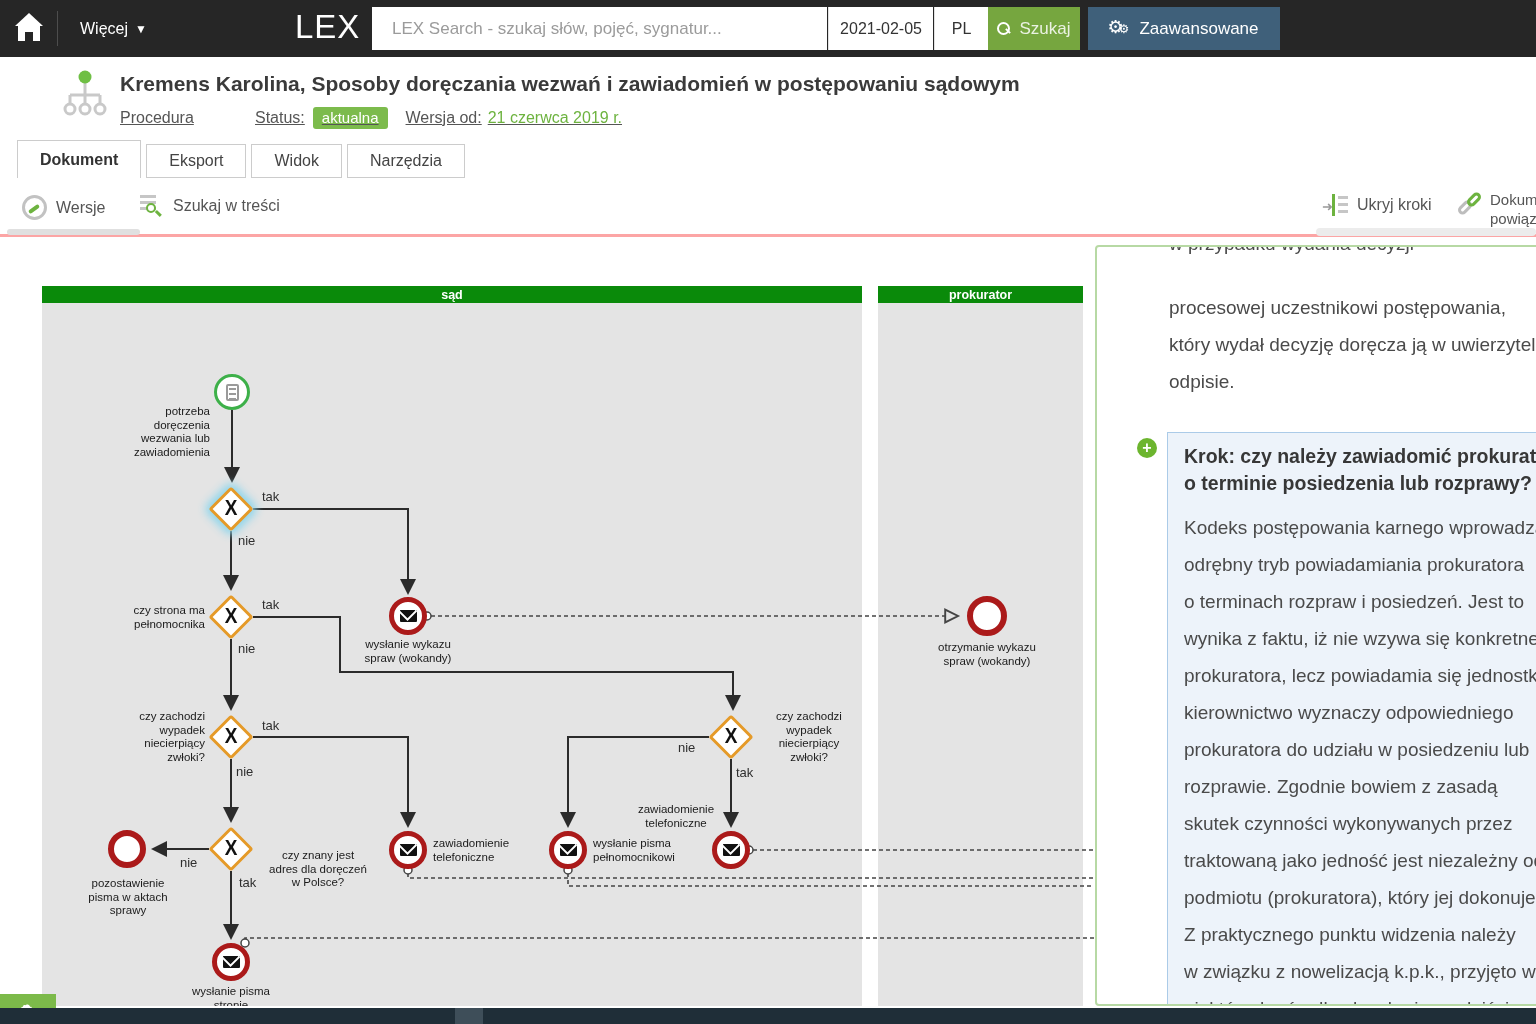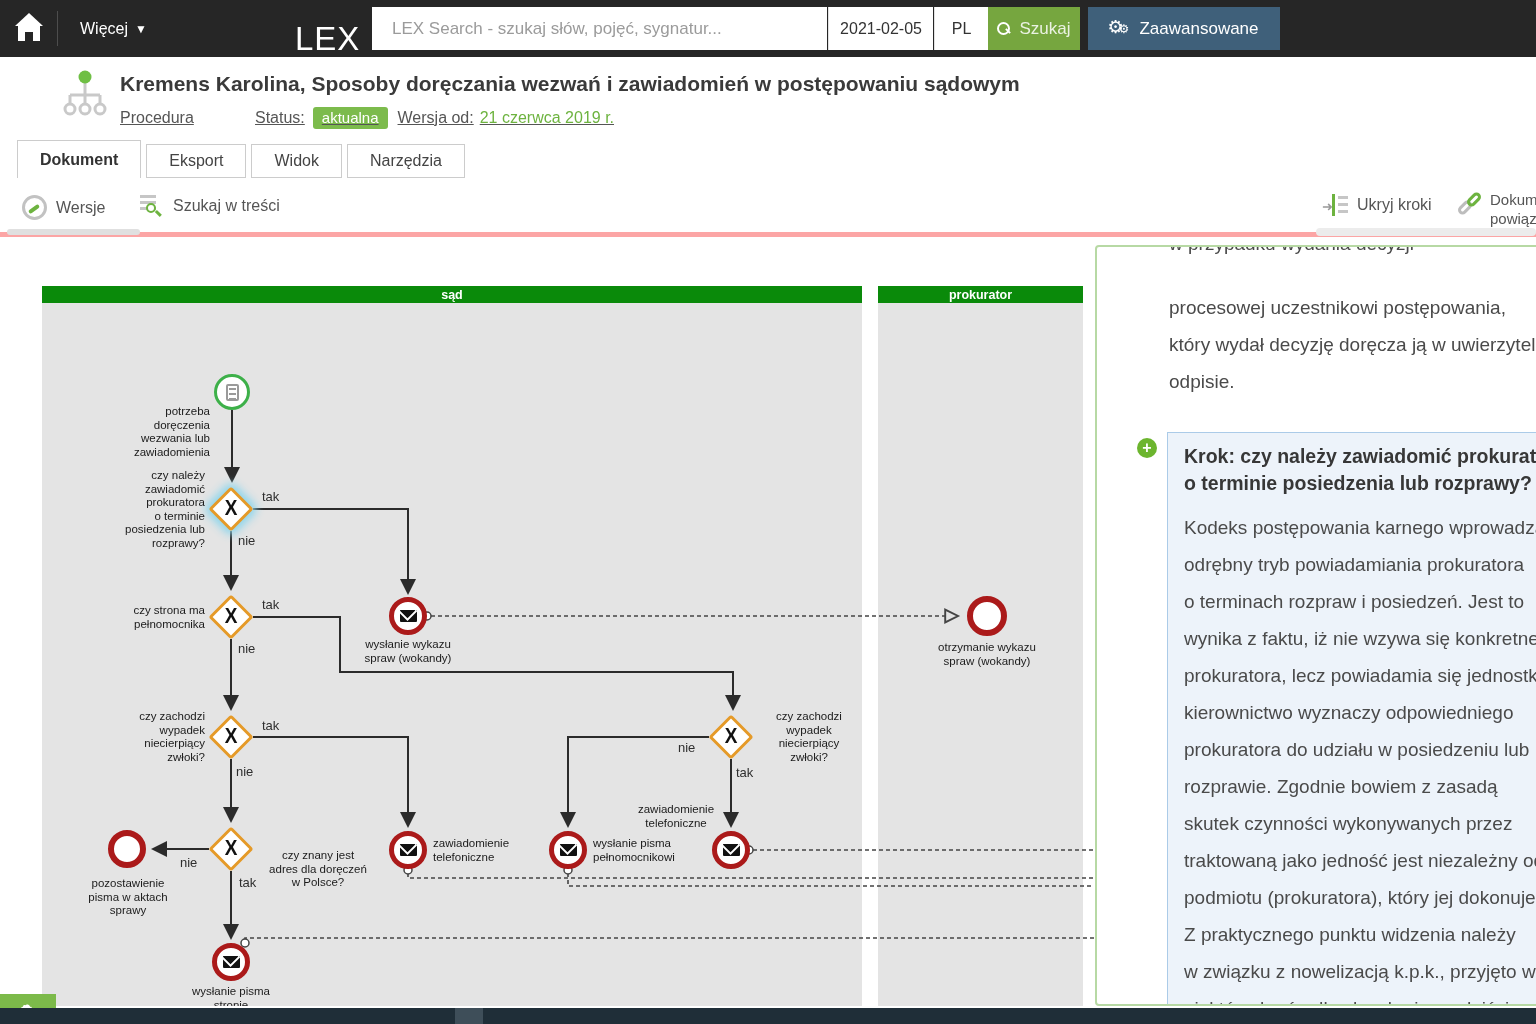--- a/index.html
+++ b/index.html
@@ -14,21 +14,21 @@
   .house { position:absolute; left:15px; top:13px; width:28px; height:30px; }
   .house .roof { position:absolute; left:0; top:0; width:0; height:0;
                  border-left:14px solid transparent; border-right:14px solid transparent;
                  border-bottom:13px solid #fff; }
   .house .body { position:absolute; left:3px; top:13px; width:22px; height:15px; background:#fff; }
   .house .door { position:absolute; left:10px; top:19px; width:8px; height:9px; background:#262626; }
   .nav-sep { left:57px; top:11px; width:1px; height:35px; background:#4d4d4d; }
   .wiecej { left:66px; top:0; height:57px; display:flex; align-items:center; gap:7px;
             color:#fff; font-size:16px; padding:0 14px; cursor:pointer; }
   .caret { font-size:12px; }
-  .lex-logo { left:295px; top:20px; color:#fff; font-size:33px; letter-spacing:1px; font-weight:500; }
+  .lex-logo { left:295px; top:8px; color:#fff; font-size:33px; letter-spacing:1px; font-weight:500; }
   .search-input { left:372px; top:7px; width:455px; height:43px; border:none; outline:none;
                   padding:0 20px; font-size:17px; color:#444; font-family:"Liberation Sans",sans-serif; }
   .search-input::placeholder { color:#9b9b9b; }
   .nav-field { top:7px; height:43px; background:#fff; display:flex; align-items:center;
                justify-content:center; font-size:16px; color:#333; cursor:pointer; }
   .date-field { left:828px; width:105px; border-left:1px solid #e2e2e2; }
   .lang-field { left:934px; width:54px; border-left:1px solid #e2e2e2; }
   .szukaj-btn { left:988px; top:7px; width:92px; height:43px; background:#76a63f; border:none;
                 color:rgba(255,255,255,.85); font-size:17px; display:flex; align-items:center;
                 justify-content:center; gap:8px; cursor:pointer; font-family:"Liberation Sans",sans-serif; }
@@ -43,31 +43,31 @@
   .gears { position:relative; width:22px; height:20px; color:#fff; }
   .gears .g1 { position:absolute; left:-2px; top:-3px; font-size:18px; }
   .gears .g2 { position:absolute; left:9px; top:3px; font-size:12px; }
 
   
   .tree-icon { left:62px; top:69px; }
   .doc-title { left:120px; top:72px; width:1360px; font-size:21px; font-weight:700; color:#3a3a3a; }
   .meta-row { left:120px; top:106px; height:24px; display:flex; align-items:center; font-size:16px; color:#555;text-decoration:underline; }
   .meta-row .lbl-proc { width:135px; }
   .meta-row .lbl-status { margin-right:8px; }
-  .badge { background:#7cbb4c; color:#fff; padding:2px 9px 3px; border-radius:3px; font-size:15px; margin-right:10px; }
+  .badge { background:#7cbb4c; color:#fff; padding:2px 9px 3px; border-radius:3px; font-size:15px; margin-right:18px; }
   .ver-val { color:#6db33f; margin-left:6px; }
 
   
   .tabs { left:17px; top:140px; height:38px; display:flex; align-items:flex-end; }
   .tab { height:34px; padding:0 22px; display:flex; align-items:center; border:1px solid #ccc;
          background:#fff; font-size:16px; color:#444; margin-right:5px; cursor:pointer; }
   .tab.active { height:38px; font-weight:700; color:#333; border-bottom:none; }
 
   
-  .toolbar { left:0; top:178px; width:1536px; height:59px; background:#fff; border-bottom:5px solid #fca5a5; }
+  .toolbar { left:0; top:178px; width:1536px; height:59px; background:#fff; border-bottom:3px solid #fca5a5; }
   .tool-item { position:absolute; display:flex; align-items:center; gap:9px; font-size:16px;
                color:#555; cursor:pointer; }
   .versions-icon { position:relative; width:25px; height:25px; border:3px solid #c2c2c2; border-radius:50%; }
   .versions-icon::after { content:''; position:absolute; left:3px; top:9px; width:12px; height:4px;
                           background:#6db33f; border-radius:2px; transform:rotate(-35deg); }
   .sict-icon { position:relative; width:24px; height:24px; }
   .sict-icon .bars { position:absolute; left:0; top:1px; width:16px; height:2.5px; background:#c6c6c6;
                      box-shadow:0 6px 0 #c6c6c6, 0 12px 0 #c6c6c6; }
   .sict-icon .lens { position:absolute; left:6px; top:9px; width:10px; height:10px;
                      border:2.5px solid #6db33f; border-radius:50%; background:#fff; }
@@ -321,26 +321,20 @@
         <span class="dmd-x">X</span>
     </div>
     <div class="node ev-msg" style="left:212px; top:706px;">
       <span class="env"></span>
     </div>
 
     <div class="nlabel r" style="left:90px; top:128px; width:120px;margin-top:40px;">potrzeba
 doręczenia
 wezwania lub
 zawiadomienia</div>
-    <div class="nlabel r" style="left:57px; top:232px; width:148px;">czy należy
-zawiadomić
-prokuratora
-o terminie
-posiedzenia lub
-rozprawy?</div>
     <div class="nlabel c" style="left:340px; top:401px; width:136px;">wysłanie wykazu
 spraw (wokandy)</div>
     <div class="nlabel c" style="left:913px; top:404px; width:148px;">otrzymanie wykazu
 spraw (wokandy)</div>
     <div class="nlabel r" style="left:80px; top:367px; width:125px;">czy strona ma
 pełnomocnika</div>
     <div class="nlabel r" style="left:82px; top:473px; width:123px;">czy zachodzi
 wypadek
 niecierpiący
 zwłoki?</div>

